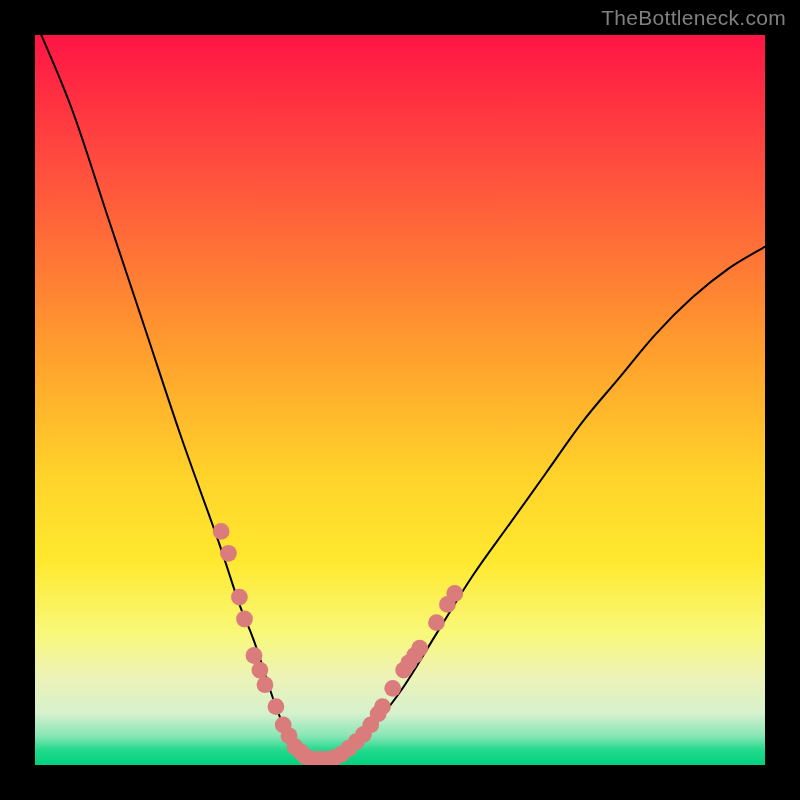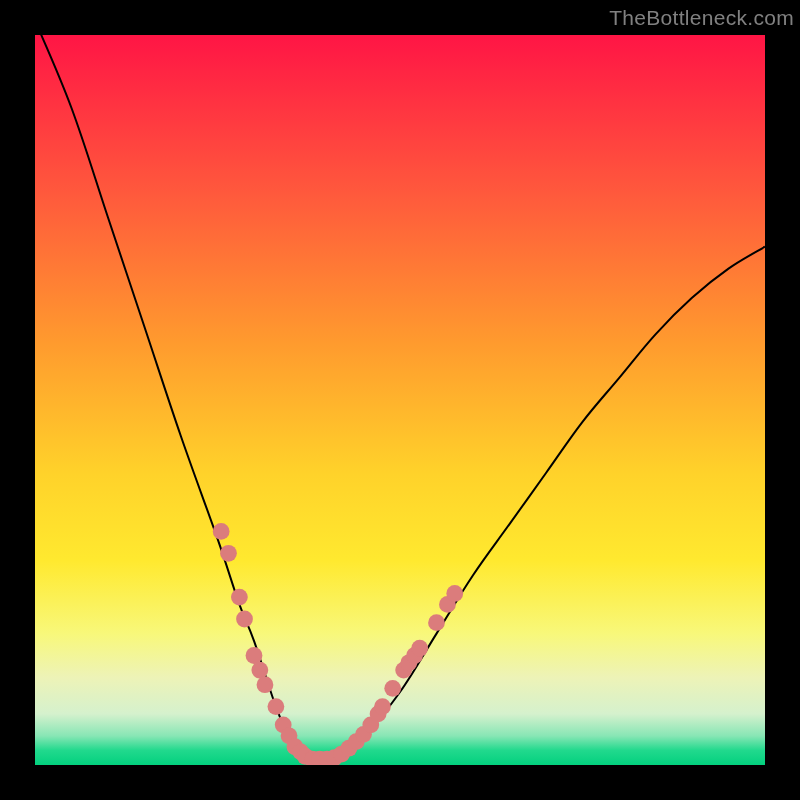--- a/index.html
+++ b/index.html
@@ -13,21 +13,21 @@
   }
   .frame {
     position: relative;
     width: 800px;
     height: 800px;
     background: #000;
   }
   .watermark {
     position: absolute;
     top: 6px;
-    right: 6px;
+    right: 14px;
     color: #808080;
     font-size: 21px;
     font-weight: 500;
     letter-spacing: 0.3px;
     z-index: 5;
   }
   .plot-area {
     position: absolute;
     left: 35px;
     top: 35px;

